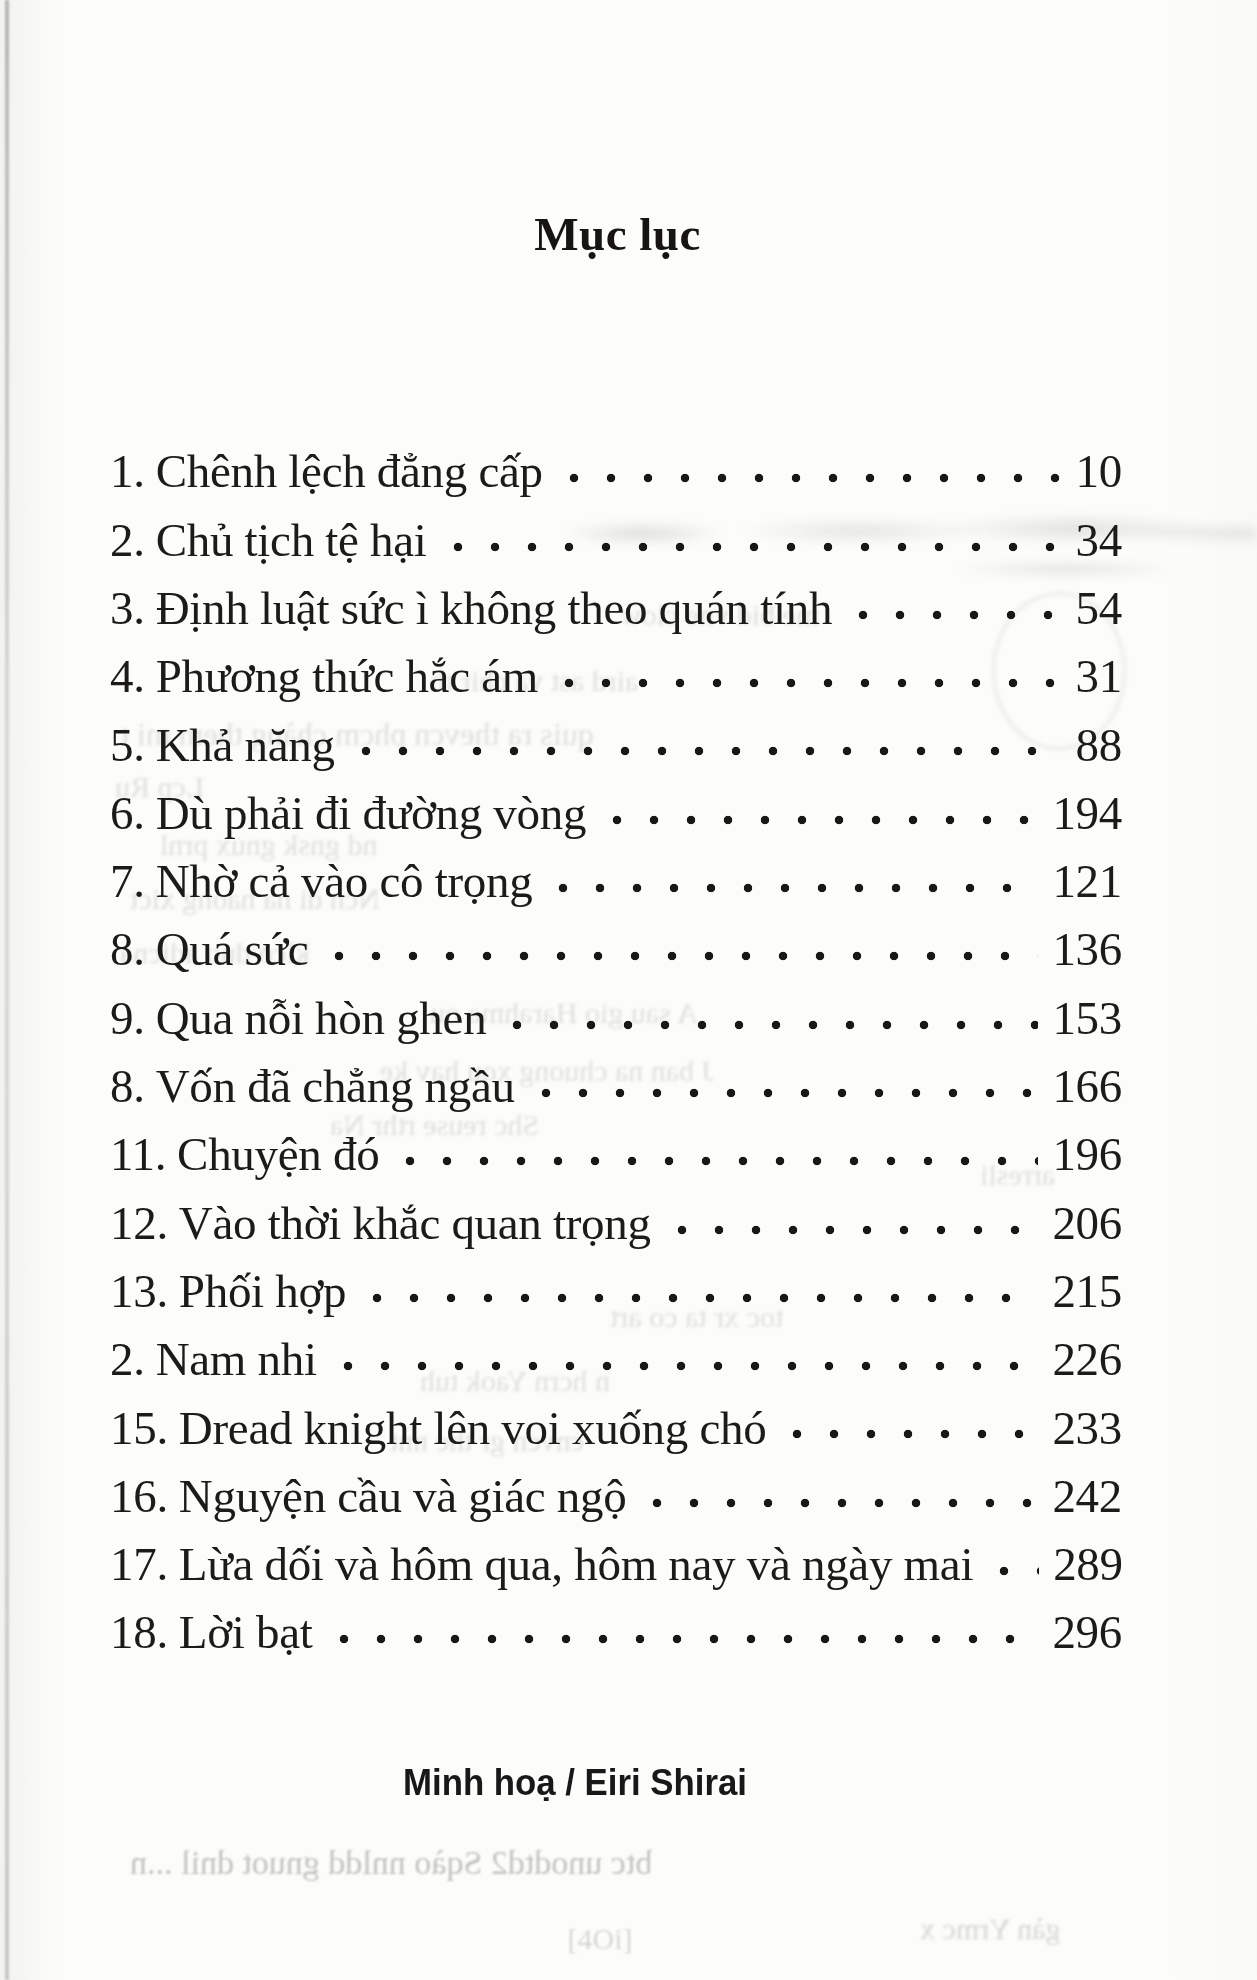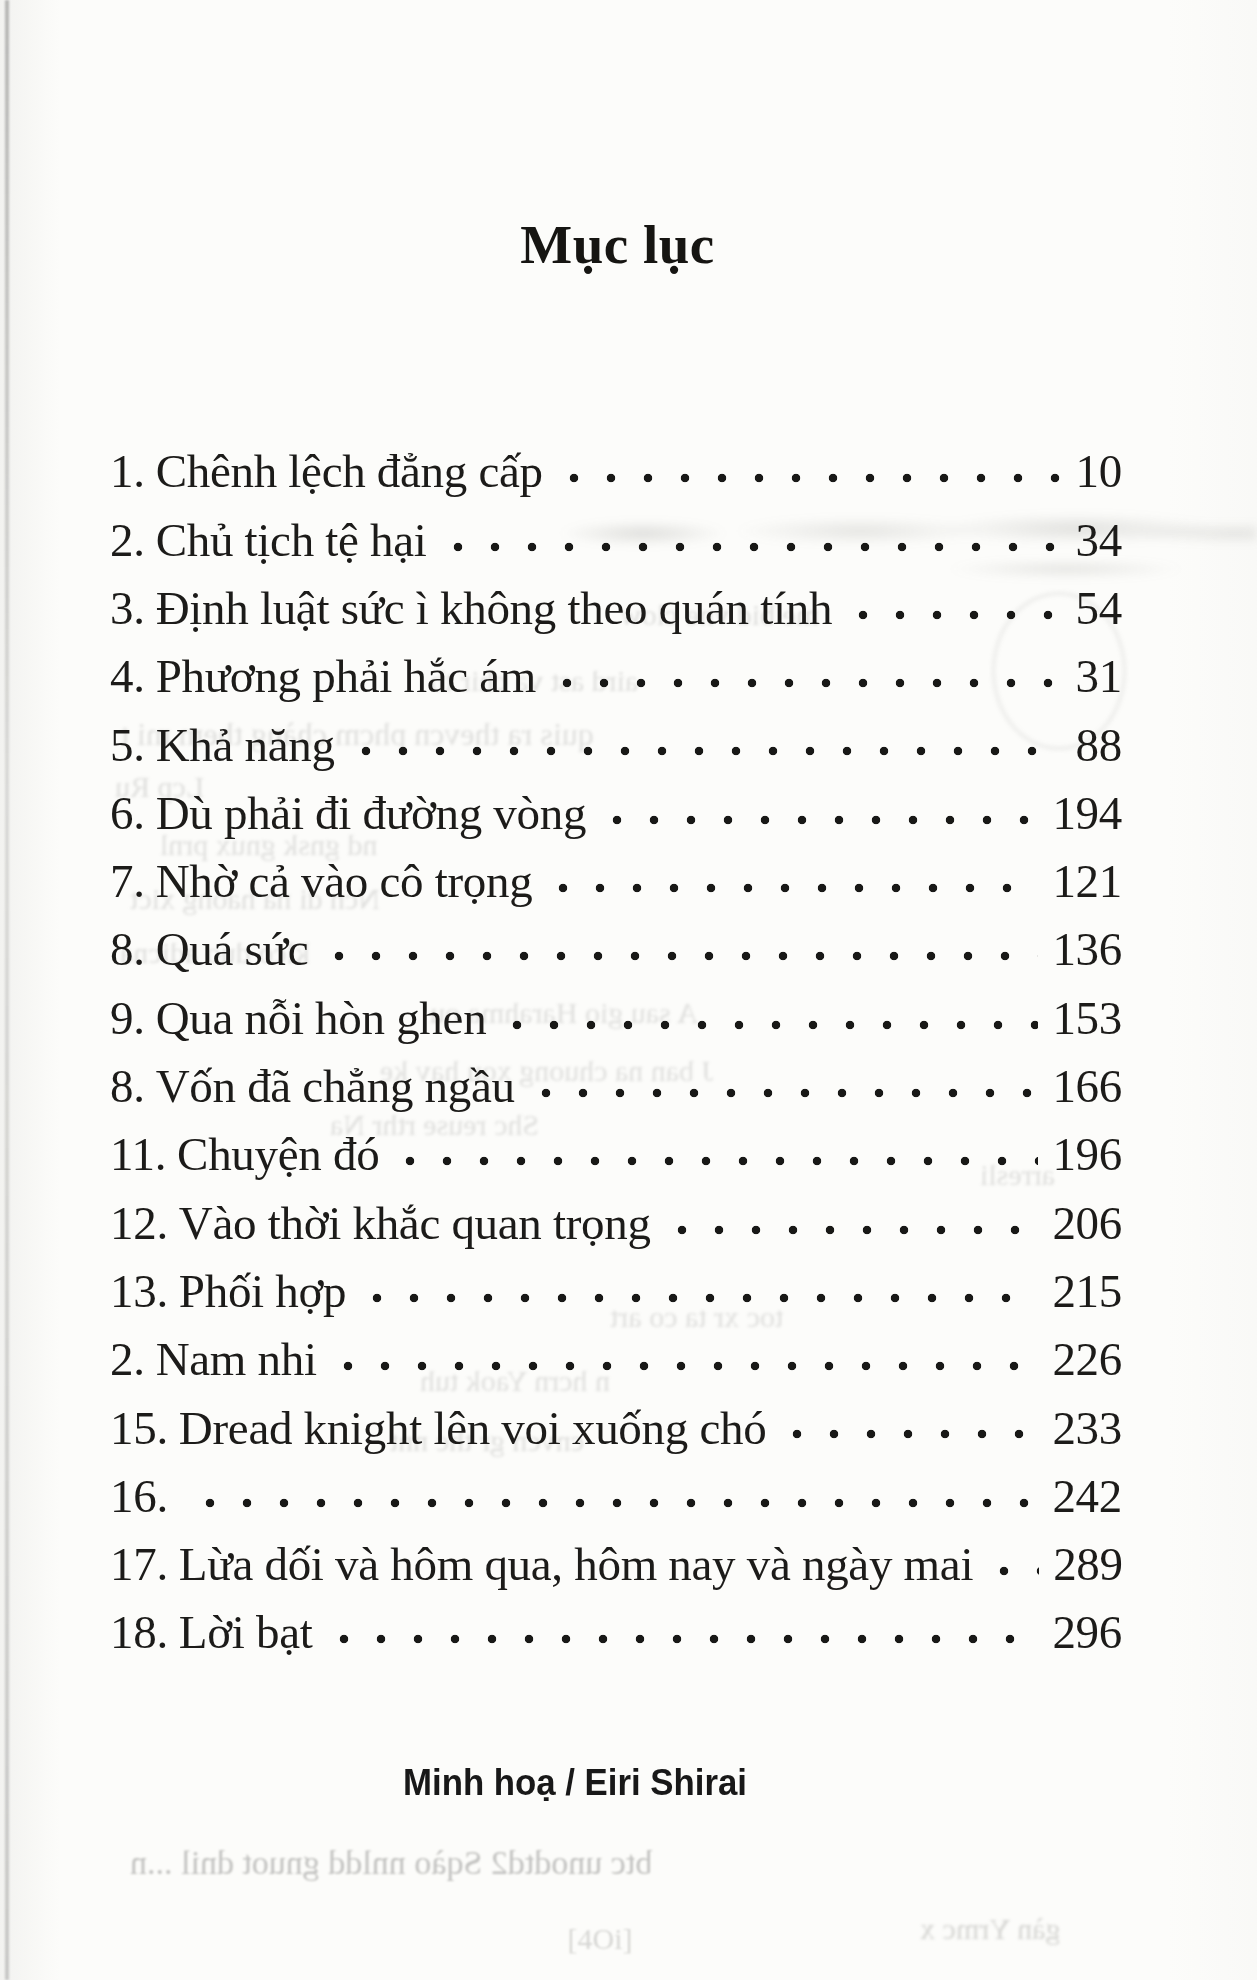--- a/index.html
+++ b/index.html
@@ -16,21 +16,21 @@
       linear-gradient(to right, rgba(160,160,155,0.10), rgba(255,255,255,0) 60px),
       linear-gradient(to left, rgba(200,200,195,0.06), rgba(255,255,255,0) 90px);
   }
   .spine-line{
     position:absolute;left:5px;top:0;bottom:0;width:4px;
     background:linear-gradient(to bottom, rgba(110,110,108,0.45), rgba(140,140,138,0.25) 40%, rgba(120,120,118,0.35));
     filter:blur(1.2px);
   }
   .page-title{
     position:absolute;top:176px;left:0;width:1235px;
-    text-align:center;font-size:55px;font-weight:bold;letter-spacing:0.5px;
+    text-align:center;font-size:47px;font-weight:bold;letter-spacing:0.5px;
     color:#161512;
   }
   .toc{
     position:absolute;top:428px;left:110px;width:1012px;
   }
   .toc-row{
     display:flex;align-items:flex-end;height:68.3px;
     font-size:47px;letter-spacing:-0.3px;white-space:nowrap;
   }
   .toc-num{line-height:1.02;margin-right:11px;}
@@ -140,21 +140,21 @@
     <span class="toc-page">34</span>
   </div>
   <div class="toc-row">
     <span class="toc-num">3.</span>
     <span class="toc-label">Định luật sức ì không theo quán tính</span>
     <span class="dot-leader"></span>
     <span class="toc-page">54</span>
   </div>
   <div class="toc-row">
     <span class="toc-num">4.</span>
-    <span class="toc-label">Phương phải hắc ám</span>
+    <span class="toc-label">Phương thức hắc ám</span>
     <span class="dot-leader"></span>
     <span class="toc-page">31</span>
   </div>
   <div class="toc-row">
     <span class="toc-num">5.</span>
     <span class="toc-label">Khả năng</span>
     <span class="dot-leader"></span>
     <span class="toc-page">88</span>
   </div>
   <div class="toc-row">
@@ -212,20 +212,21 @@
     <span class="toc-page">226</span>
   </div>
   <div class="toc-row">
     <span class="toc-num">15.</span>
     <span class="toc-label">Dread knight lên voi xuống chó</span>
     <span class="dot-leader"></span>
     <span class="toc-page">233</span>
   </div>
   <div class="toc-row">
     <span class="toc-num">16.</span>
+    <span class="toc-label">Nguyện cầu và giác ngộ</span>
     <span class="dot-leader"></span>
     <span class="toc-page">242</span>
   </div>
   <div class="toc-row">
     <span class="toc-num">17.</span>
     <span class="toc-label">Lừa dối và hôm qua, hôm nay và ngày mai</span>
     <span class="dot-leader"></span>
     <span class="toc-page">289</span>
   </div>
   <div class="toc-row">

